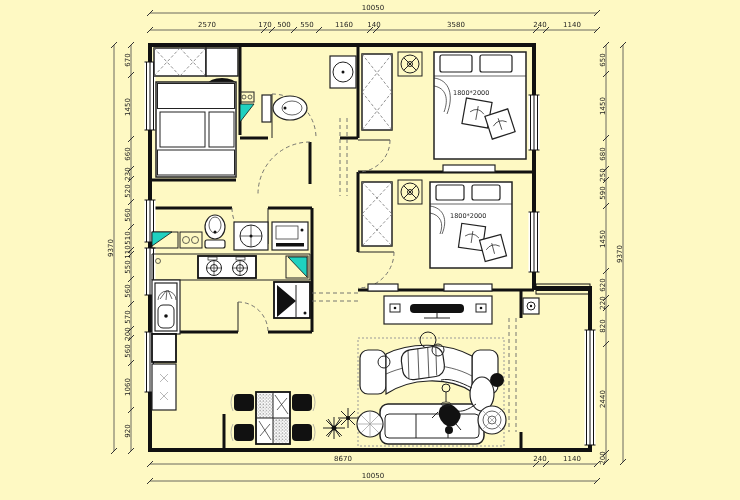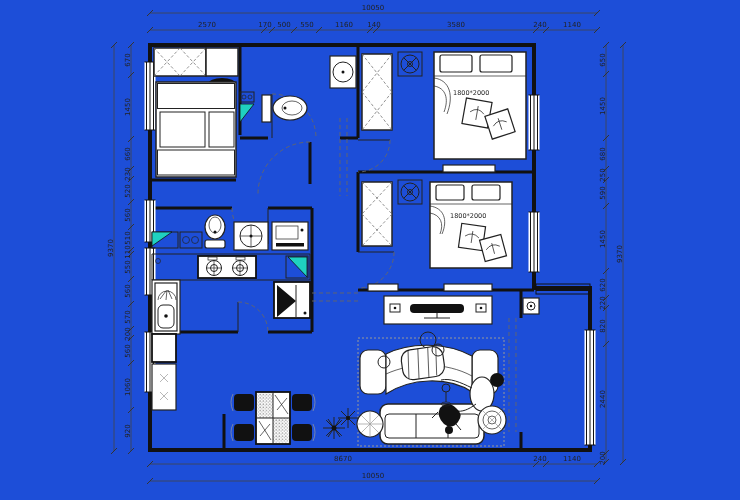--- a/index.html
+++ b/index.html
@@ -1,16 +1,16 @@
 <!DOCTYPE html>
 <html><head>
 <meta charset="utf-8">
 <style>
   html,body{margin:0;padding:0;background:#fff;width:740px;height:500px;overflow:hidden;}
-  #stage{position:relative;width:740px;height:500px;background:#1d4ed8;}
+  #stage{position:relative;width:740px;height:500px;background:#fef9c3;}
   svg{display:block;}
   .wall{stroke:#111;stroke-width:4;fill:none;}
   .iwall{stroke:#111;stroke-width:3;fill:none;}
   .s1{stroke:#222;stroke-width:1;fill:none;}
   .s12{stroke:#222;stroke-width:1.2;fill:#fff;}
   .s15{stroke:#222;stroke-width:1.5;fill:#fff;}
   .s18{stroke:#111;stroke-width:1.8;fill:#fff;}
   .thin{stroke:#222;stroke-width:0.7;fill:none;}
   .dim{stroke:#444;stroke-width:0.8;fill:none;}
   .tick{stroke:#333;stroke-width:1;fill:none;}

